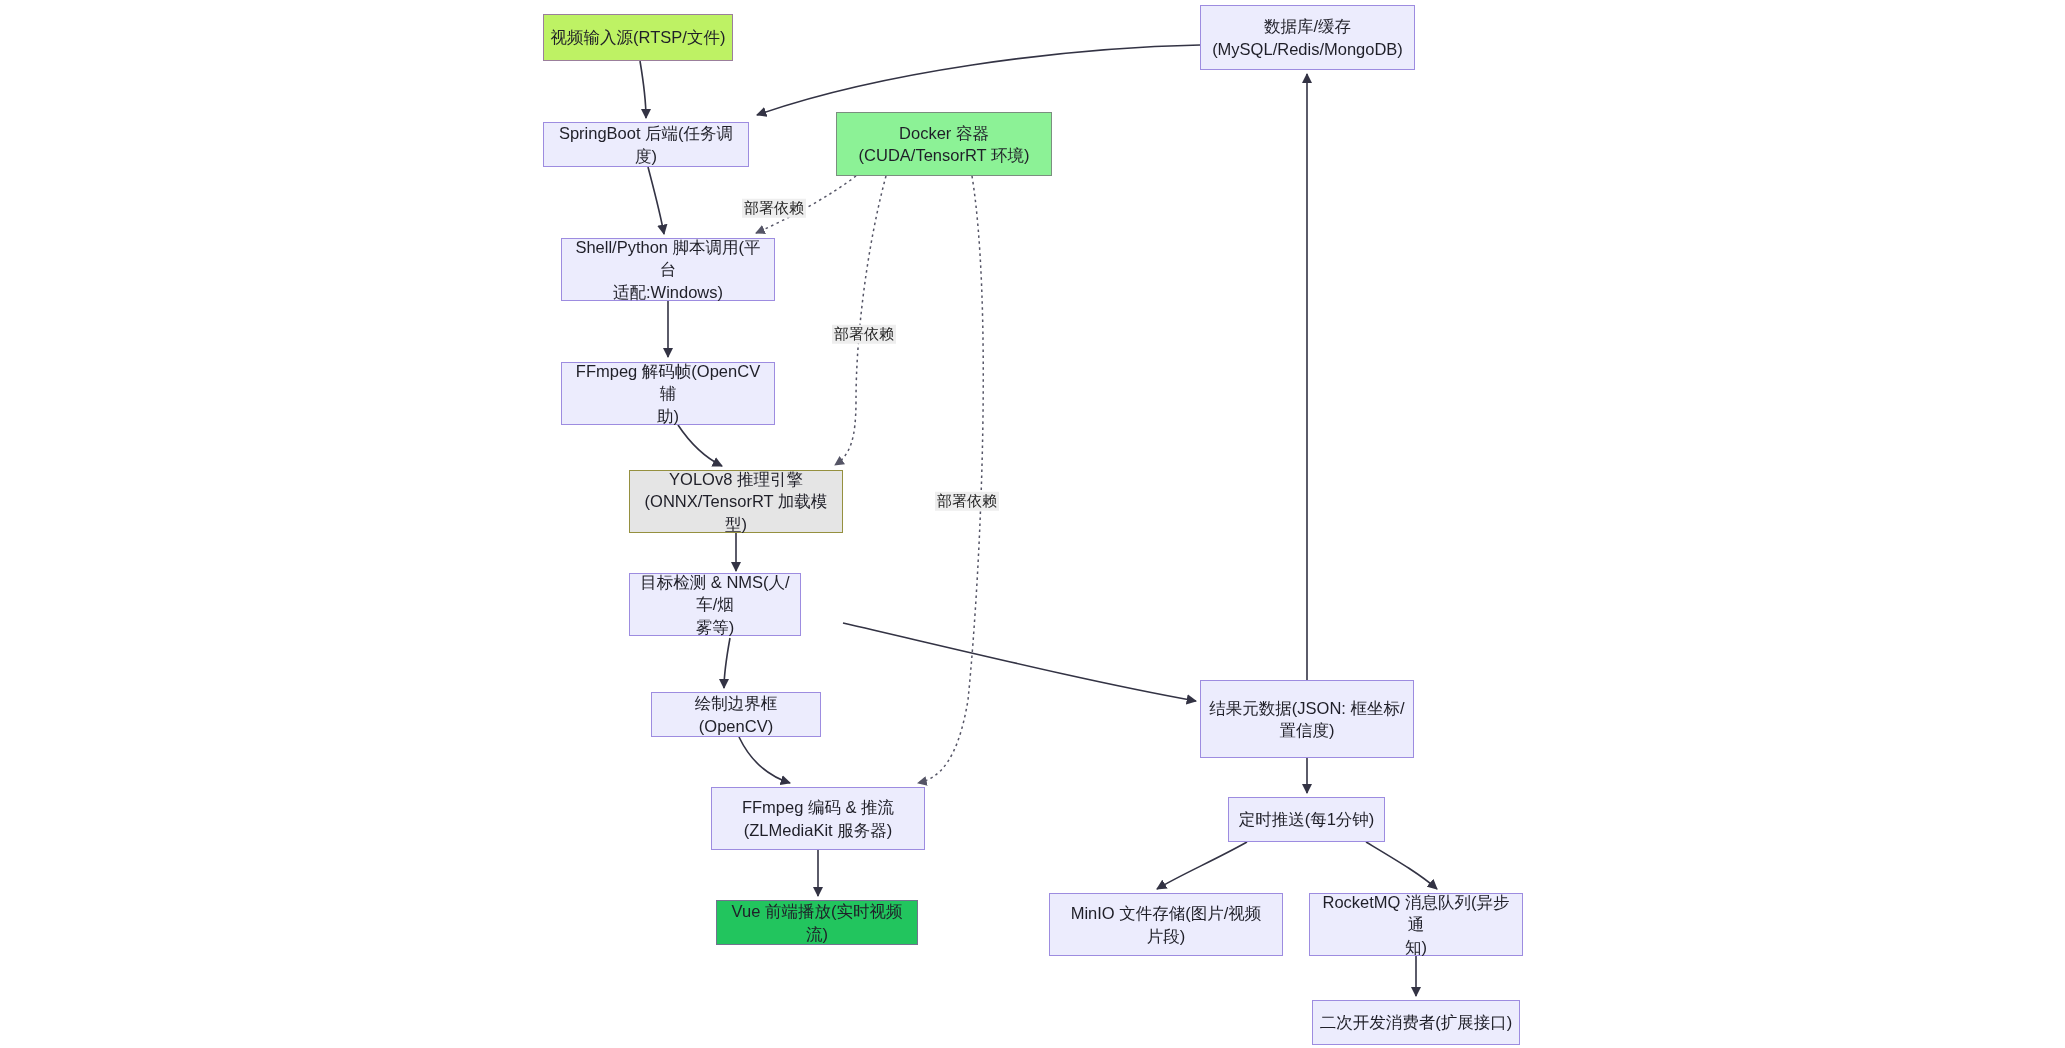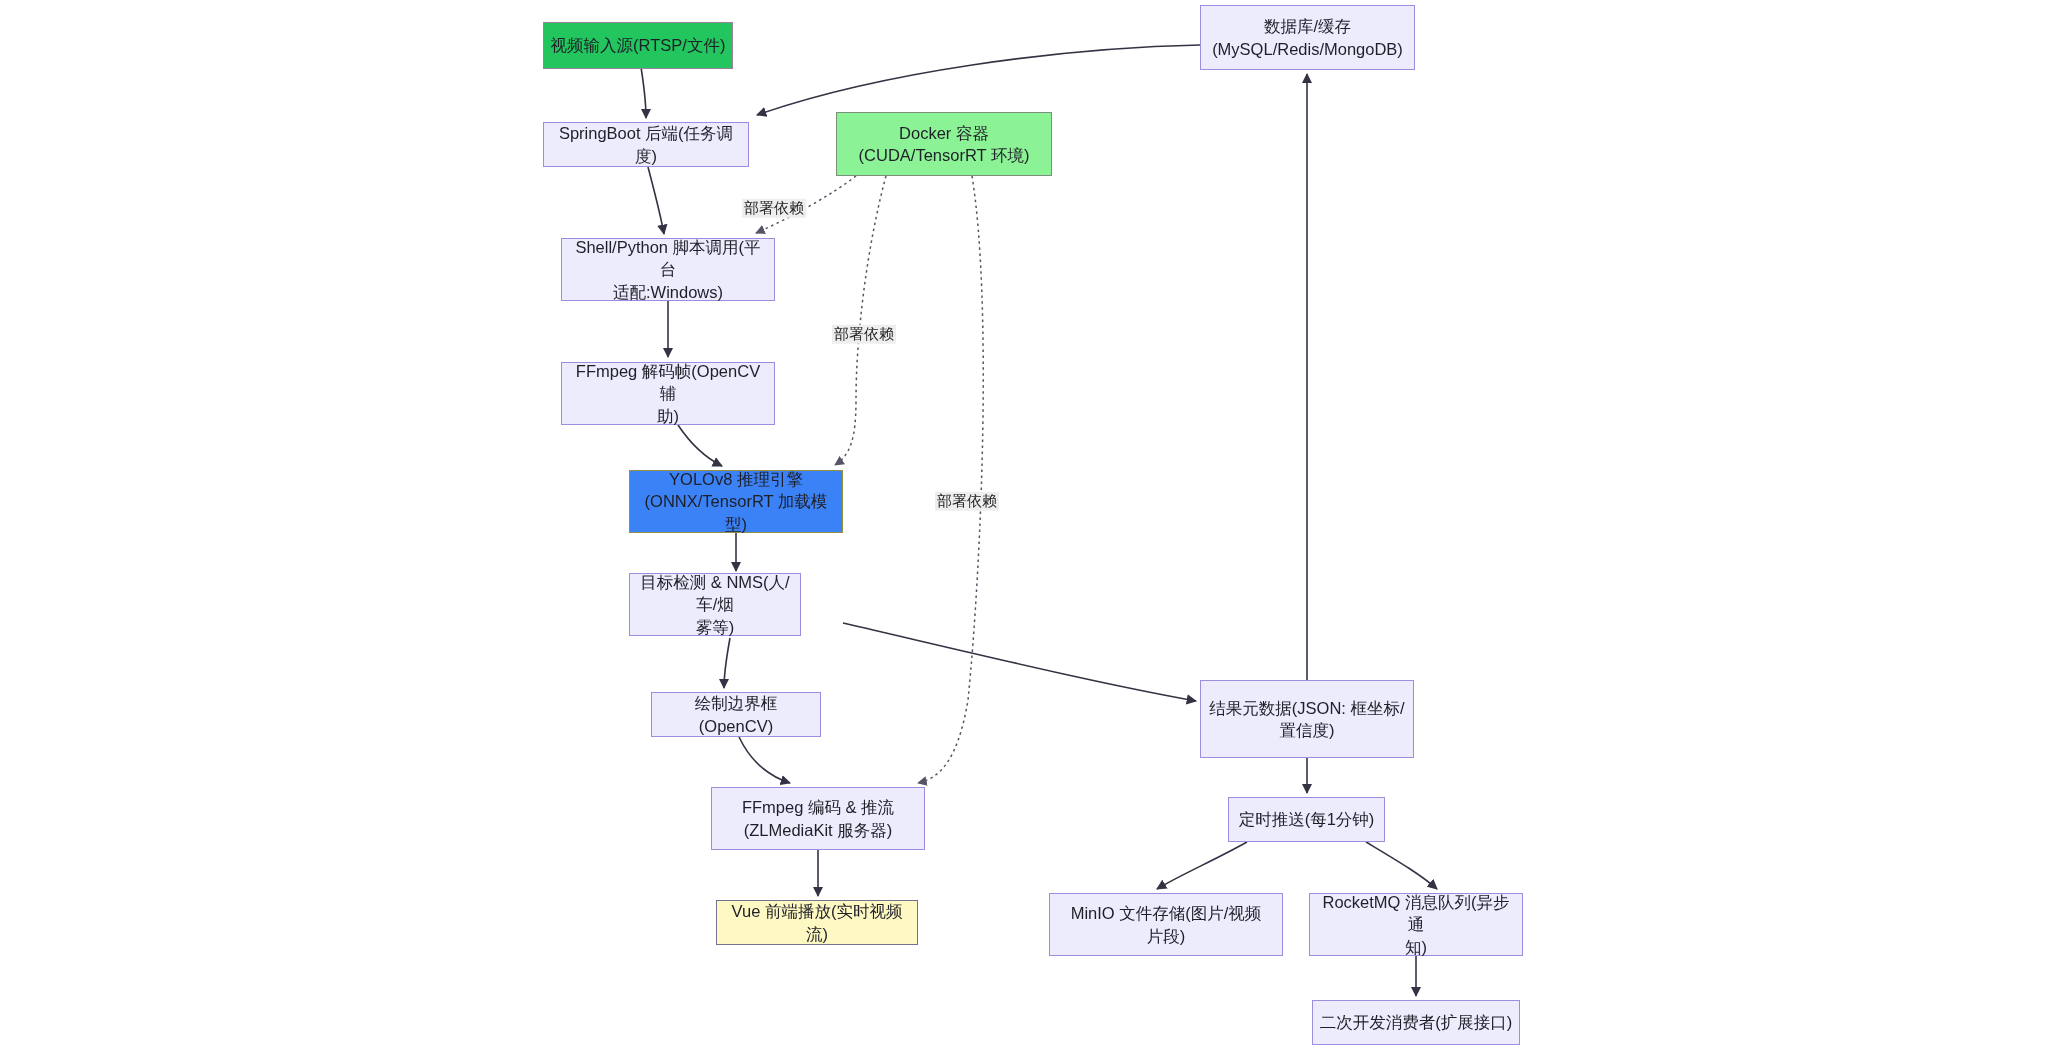--- a/index.html
+++ b/index.html
@@ -34,24 +34,24 @@
     text-align: center;
     line-height: 1.35;
     border-style: solid;
     border-width: 1px;
     font-size: 16.5px;
     color: #1f1f28;
     padding: 2px 6px;
     white-space: pre-line;
   }
   .fill-lavender { background: #ececfd; border-color: #9d8ce0; }
-  .fill-pink     { background: #22c55e; border-color: #9b7f9b; margin-top: 8px; }
+  .fill-pink     { background: #bef264; border-color: #9b7f9b; }
   .fill-green    { background: #8cf296; border-color: #7b8f7f; }
-  .fill-yellow   { background: #3b82f6; border-color: #95903f; }
-  .fill-periwinkle { background: #fef9c3; border-color: #73738f; }
+  .fill-yellow   { background: #e5e5e5; border-color: #95903f; }
+  .fill-periwinkle { background: #22c55e; border-color: #73738f; }
 
   .edge-label {
     position: absolute;
     background: #eeeeee;
     color: #232323;
     font-size: 15px;
     line-height: 1.1;
     padding: 1px 2px;
     white-space: nowrap;
     transform: translate(-50%, -50%);

